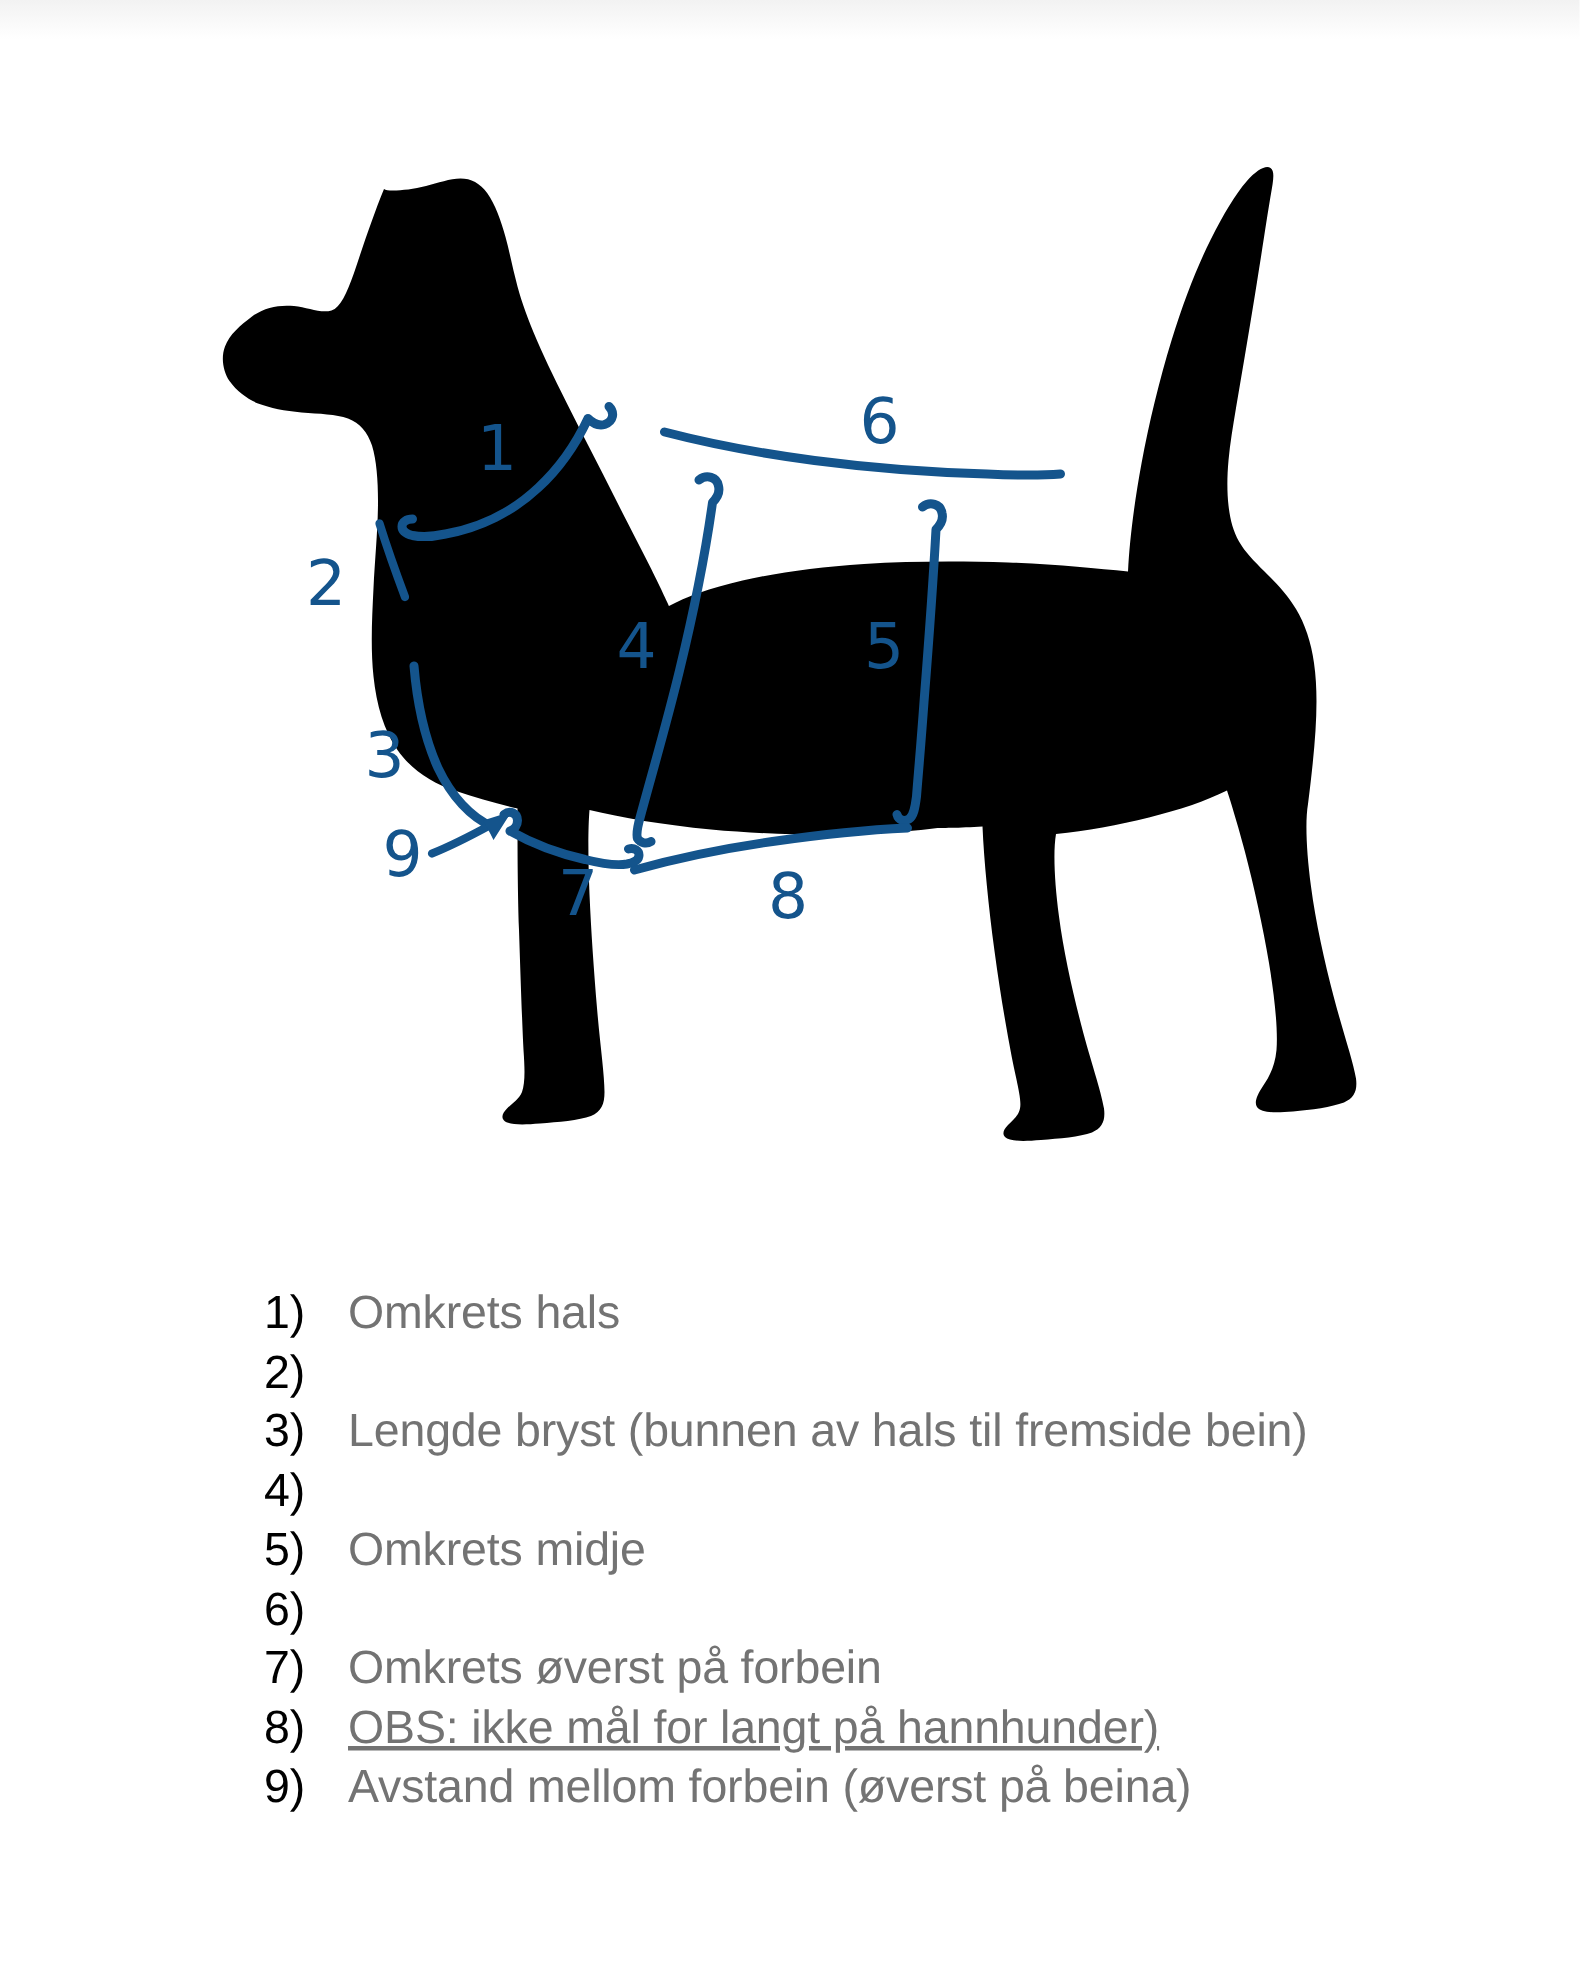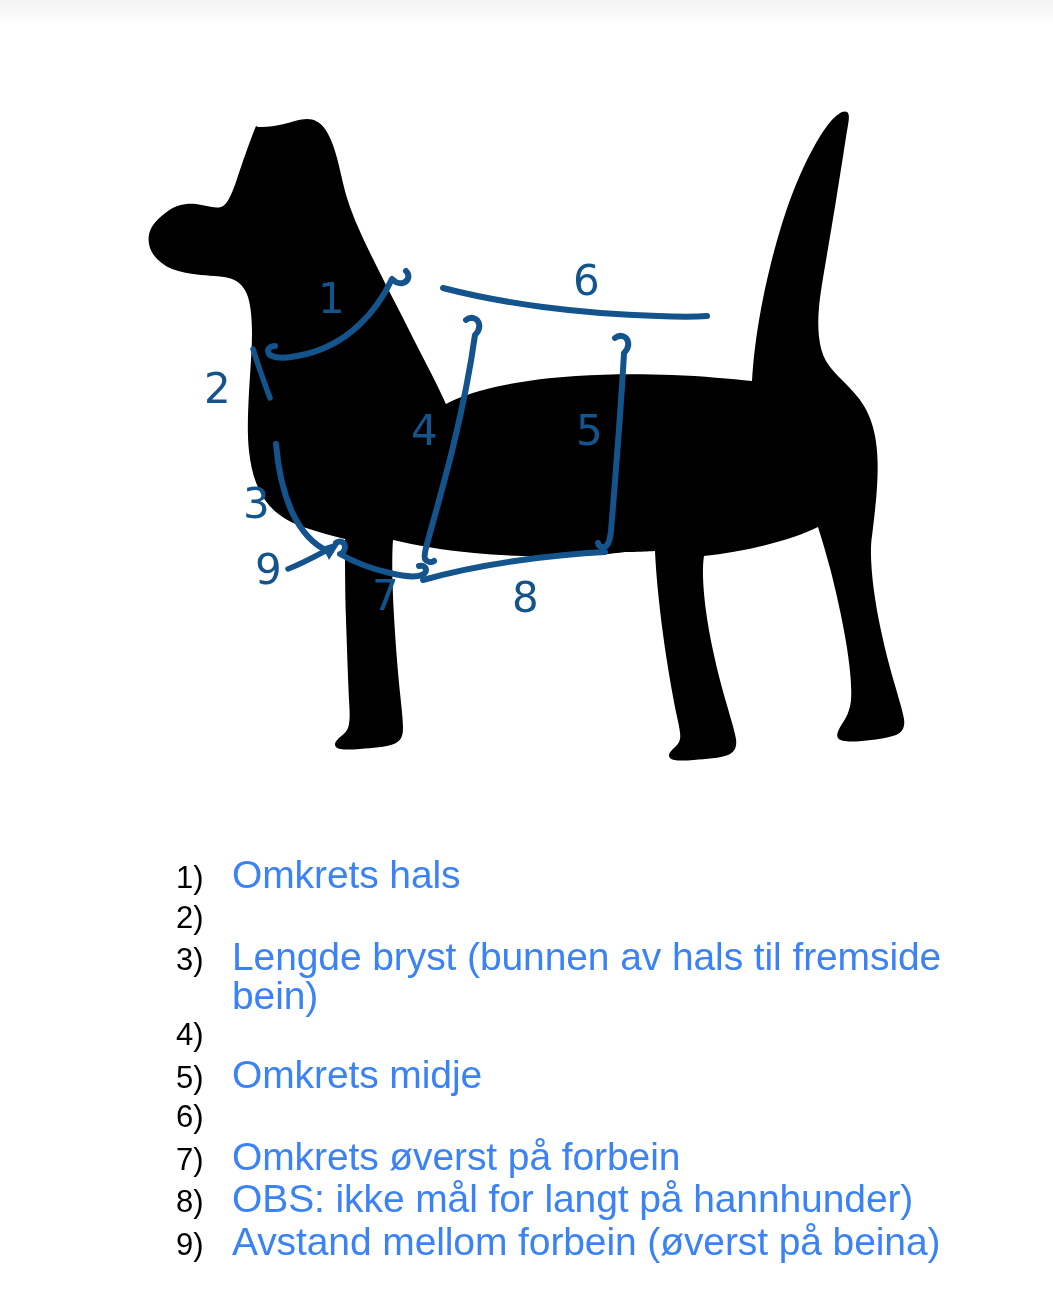--- a/index.html
+++ b/index.html
@@ -61,28 +61,29 @@
   }
   .legend-num {
     width: 56px;
     flex: 0 0 56px;
     font-size: 31px;
     line-height: 38.5px;
     color: #000000;
     font-family: "Liberation Sans", sans-serif;
   }
   .legend-text {
-    font-size: 39px;
+    font-size: 31px;
     line-height: 38.5px;
-    color: #3b82f6;
+    color: #737373;
     font-family: "Liberation Sans", sans-serif;
     letter-spacing: -0.1px;
   }
   .legend-text .cont {
     display: block;
+    text-decoration: underline;
   }
 </style>
 </head>
 <body>
 
 <div id="diagram-stage">
   <svg id="diagram-svg" viewBox="0 0 1053 800" xmlns="http://www.w3.org/2000/svg">
 
     <g>
       <path class="dog-body" d="

